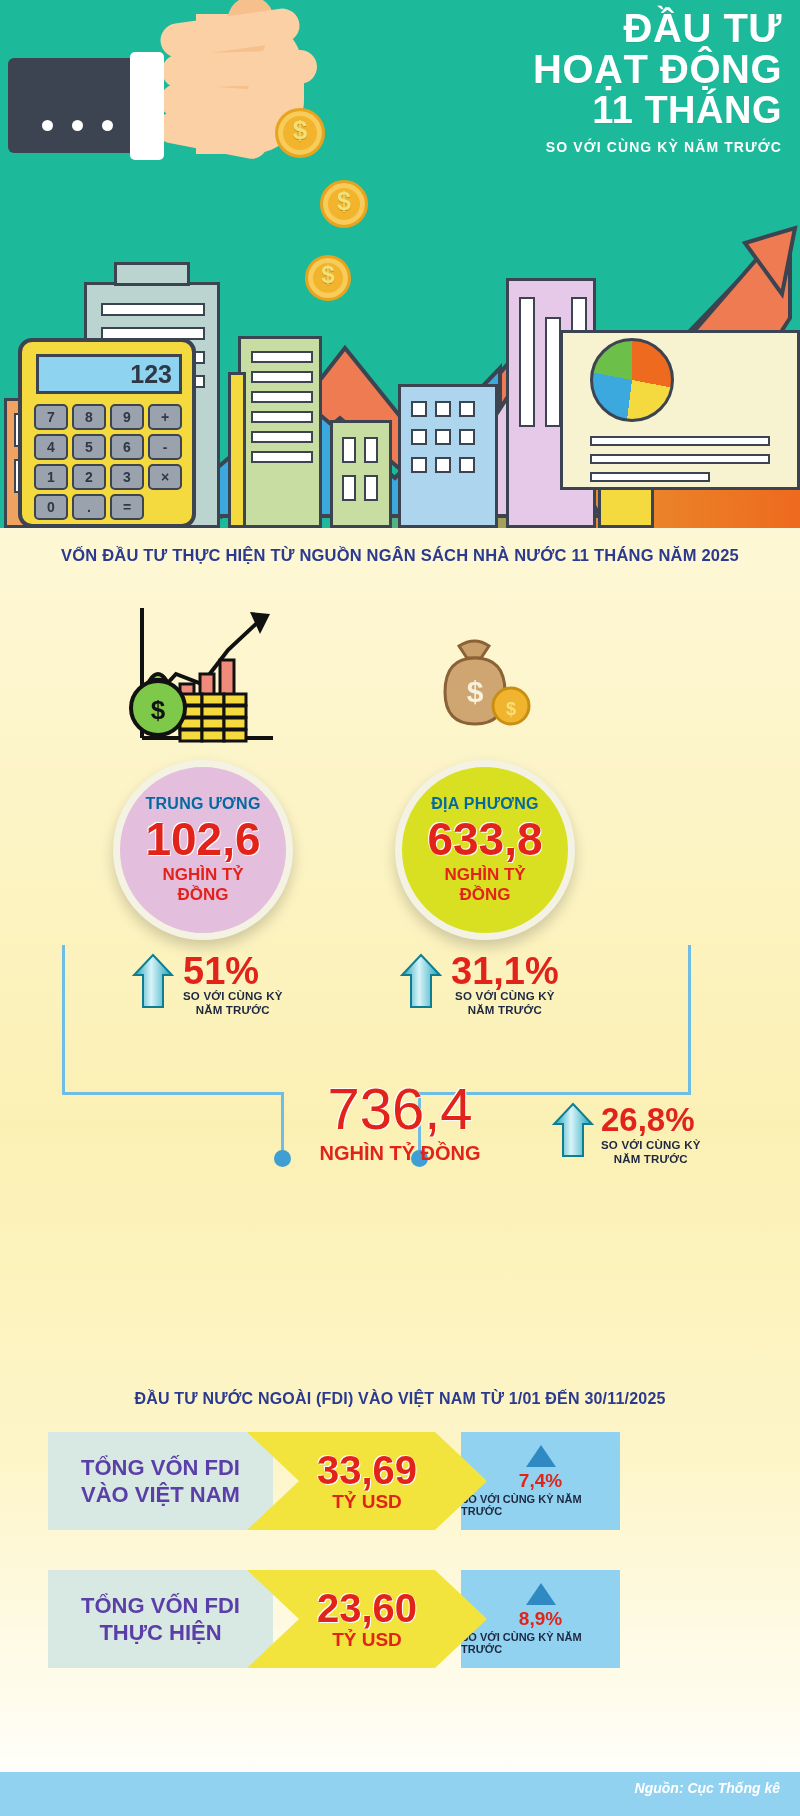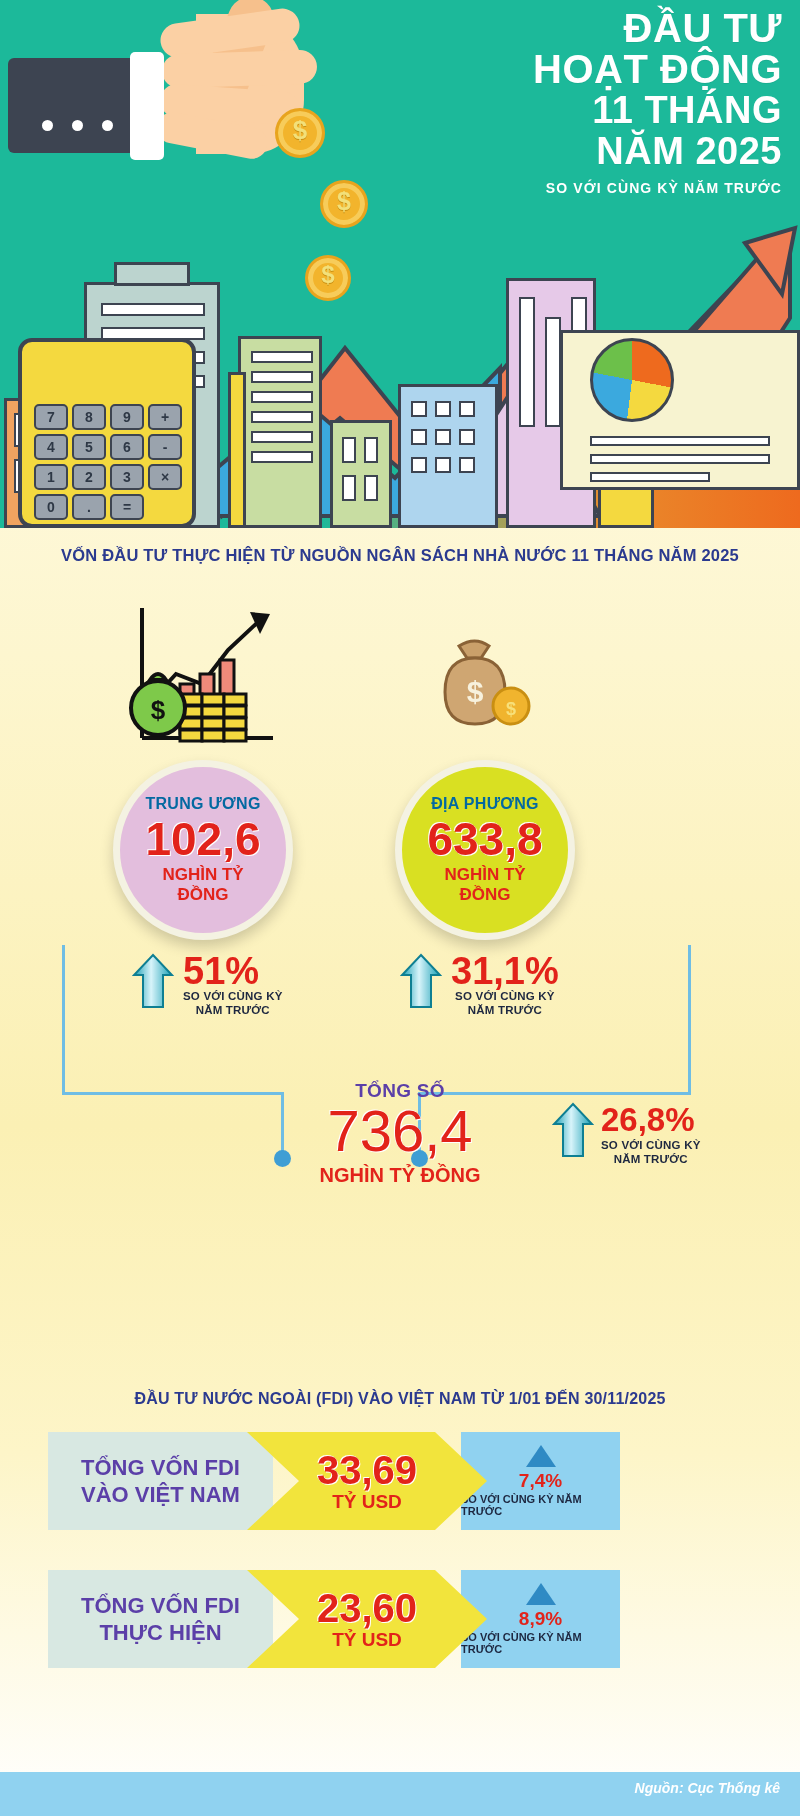--- a/index.html
+++ b/index.html
@@ -191,20 +191,21 @@
     </div>
     <div class="bld" style="left:598px;top:398px;width:56px;height:130px;background:#f4d93f;"></div>
 
     <div class="doc"></div>
     <div class="pie"></div>
     <div class="docline" style="left:590px;top:436px;width:180px;height:10px;z-index:17;"></div>
     <div class="docline" style="left:590px;top:454px;width:180px;height:10px;z-index:17;"></div>
     <div class="docline" style="left:590px;top:472px;width:120px;height:10px;z-index:17;"></div>
 
     <div class="calc">
+      <div class="calc-screen">123</div>
       <div class="keys">
           <div class="key">7</div>
           <div class="key">8</div>
           <div class="key">9</div>
           <div class="key">+</div>
           <div class="key">4</div>
           <div class="key">5</div>
           <div class="key">6</div>
           <div class="key">-</div>
           <div class="key">1</div>
@@ -238,21 +239,20 @@
     <div class="coin c3">
         <span>$</span>
       </div>
 
     <div class="hero-grad-bottom"></div>
 
     <div class="hero-title">
       <span class="ln">ĐẦU TƯ</span>
       <span class="ln">HOẠT ĐỘNG</span>
       <span class="ln sm">11 THÁNG</span>
-      <span class="ln sm">NĂM 2025</span>
       <span class="hero-sub">SO VỚI CÙNG KỲ NĂM TRƯỚC</span>
     </div>
   </div>
 
   <div class="sec-head">VỐN ĐẦU TƯ THỰC HIỆN TỪ NGUỒN NGÂN SÁCH NHÀ NƯỚC 11 THÁNG NĂM 2025</div>
 
   <svg class="icon-bars" viewBox="0 0 160 160">
     <path d="M30 150 L30 70" stroke="#1c1c1c" stroke-width="0" fill="none"></path>
     <line x1="24" y1="20" x2="24" y2="150" stroke="#111" stroke-width="4"></line>
     <line x1="24" y1="150" x2="155" y2="150" stroke="#111" stroke-width="4"></line>
@@ -338,21 +338,20 @@
       <polygon points="21,2 40,22 31,22 31,54 11,54 11,22 2,22" fill="url(#ga1)" stroke="#0e7f93" stroke-width="2"></polygon>
     </svg>
     <div style="margin-left:9px;">
       <div class="val">31,1%</div>
       <div class="cap">SO VỚI CÙNG KỲ</div>
       <div class="cap">NĂM TRƯỚC</div>
     </div>
   </div>
 
   <div class="total">
-    <div class="lab">TỔNG SỐ</div>
     <div class="big">736,4</div>
     <div class="unit">NGHÌN TỶ ĐỒNG</div>
   </div>
 
   <div class="pct" style="left:552px;top:1102px;justify-content:center;">
     <svg class="uparrow" viewBox="0 0 42 56">
       <polygon points="21,2 40,22 31,22 31,54 11,54 11,22 2,22" fill="url(#ga1)" stroke="#0e7f93" stroke-width="2"></polygon>
     </svg>
     <div style="margin-left:7px;">
       <div class="val" style="font-size:33px;">26,8%</div>

